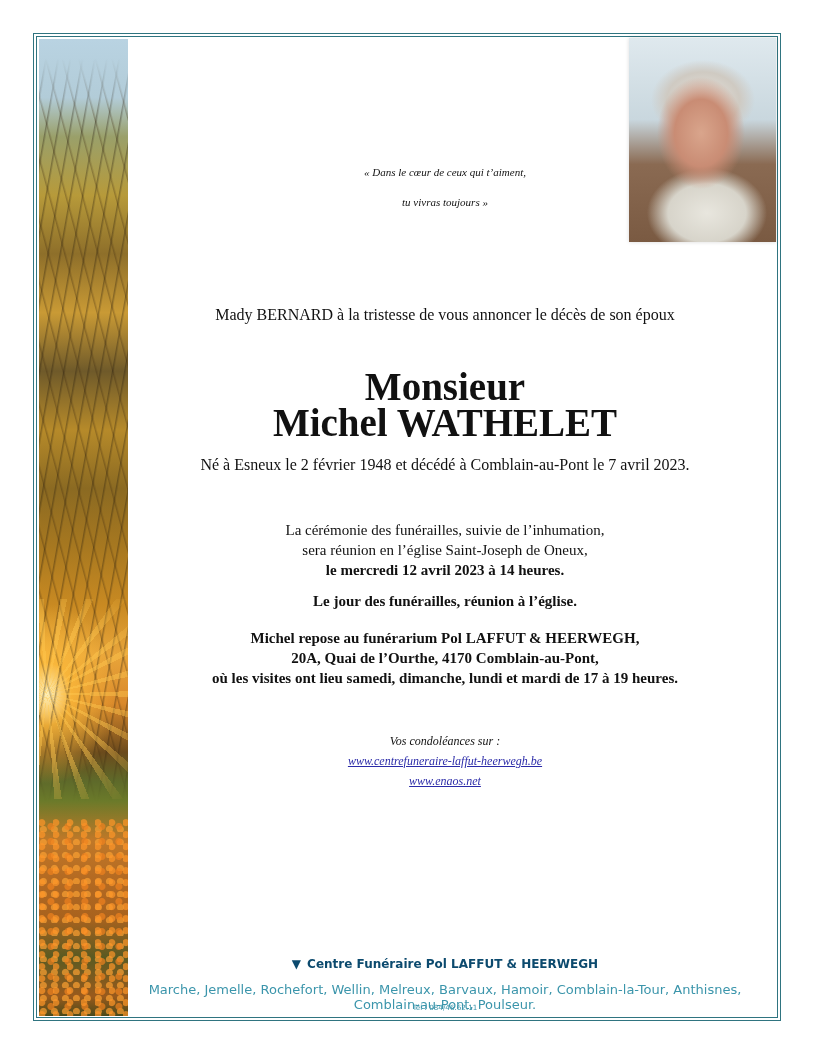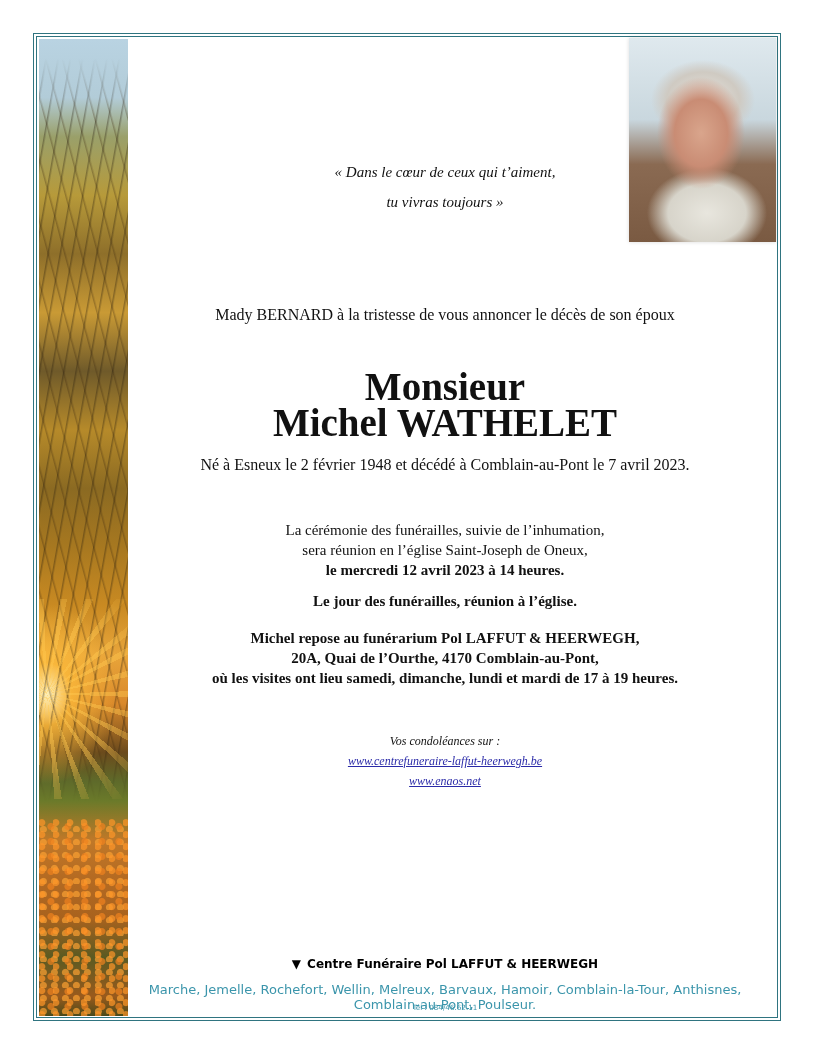--- a/index.html
+++ b/index.html
@@ -41,32 +41,32 @@
     .portrait {
       position: absolute; left: 629px; top: 38px; width: 147px; height: 204px;
       background:
         radial-gradient(ellipse 44px 56px at 72px 95px, #d9a58c 0%, #c98c74 60%, rgba(201,140,116,0) 100%),
         radial-gradient(ellipse 52px 40px at 74px 62px, #e9e6e0 0%, #cfcac2 70%, rgba(207,202,194,0) 100%),
         radial-gradient(ellipse 60px 45px at 78px 175px, #e8e6de 0%, #d7d4ca 65%, rgba(215,212,202,0) 100%),
         linear-gradient(180deg, #dfe9ee 0%, #c9d7de 40%, #8a6a52 62%, #7a5a42 100%);
       box-shadow: 0 0 4px rgba(0,0,0,0.15);
     }
     .text-block { position: absolute; left: 135px; width: 620px; text-align: center; }
-    .quote { top: 157px; font-style: italic; font-size: 15px; line-height: 30px; }
+    .quote { top: 157px; font-style: italic; font-size: 11px; line-height: 30px; }
     .announce { top: 306px; font-size: 16px; }
     .title { top: 369px; font-weight: bold; font-size: 39px; line-height: 36px; }
     .dates { top: 456px; font-size: 16px; }
     .ceremony { top: 520px; font-size: 15px; line-height: 20px; }
     .ceremony .b { font-weight: bold; }
     .reunion { top: 593px; font-size: 15px; font-weight: bold; font-family: Liberation Serif, serif; }
     .visits { top: 628px; font-size: 15px; font-weight: bold; line-height: 20px; }
     .condol { top: 731px; font-size: 12px; font-style: italic; line-height: 20px; }
     .condol a { color: #2a2aa8; text-decoration: underline; display: block; }
     .footer { position: absolute; left: 135px; width: 620px; text-align: center; font-family: "DejaVu Sans", sans-serif; color: #2b8aa0; }
-    .footer-title { top: 957px; font-size: 12px; font-weight: bold; color: #000000; }
+    .footer-title { top: 957px; font-size: 12px; font-weight: bold; color: #0c4a6e; }
     .footer-title .tri { font-size: 12px; margin-right: 6px; }
     .footer-places { top: 982px; font-size: 13px; color: #3b95ab; }
     .footer-tel { top: 1003px; font-size: 7.2px; color: #3b95ab; text-align: center; }
   </style>
 </head>
 <body>
 
 <div class="frame-outer"></div>
 <div class="frame-inner"></div>
 

